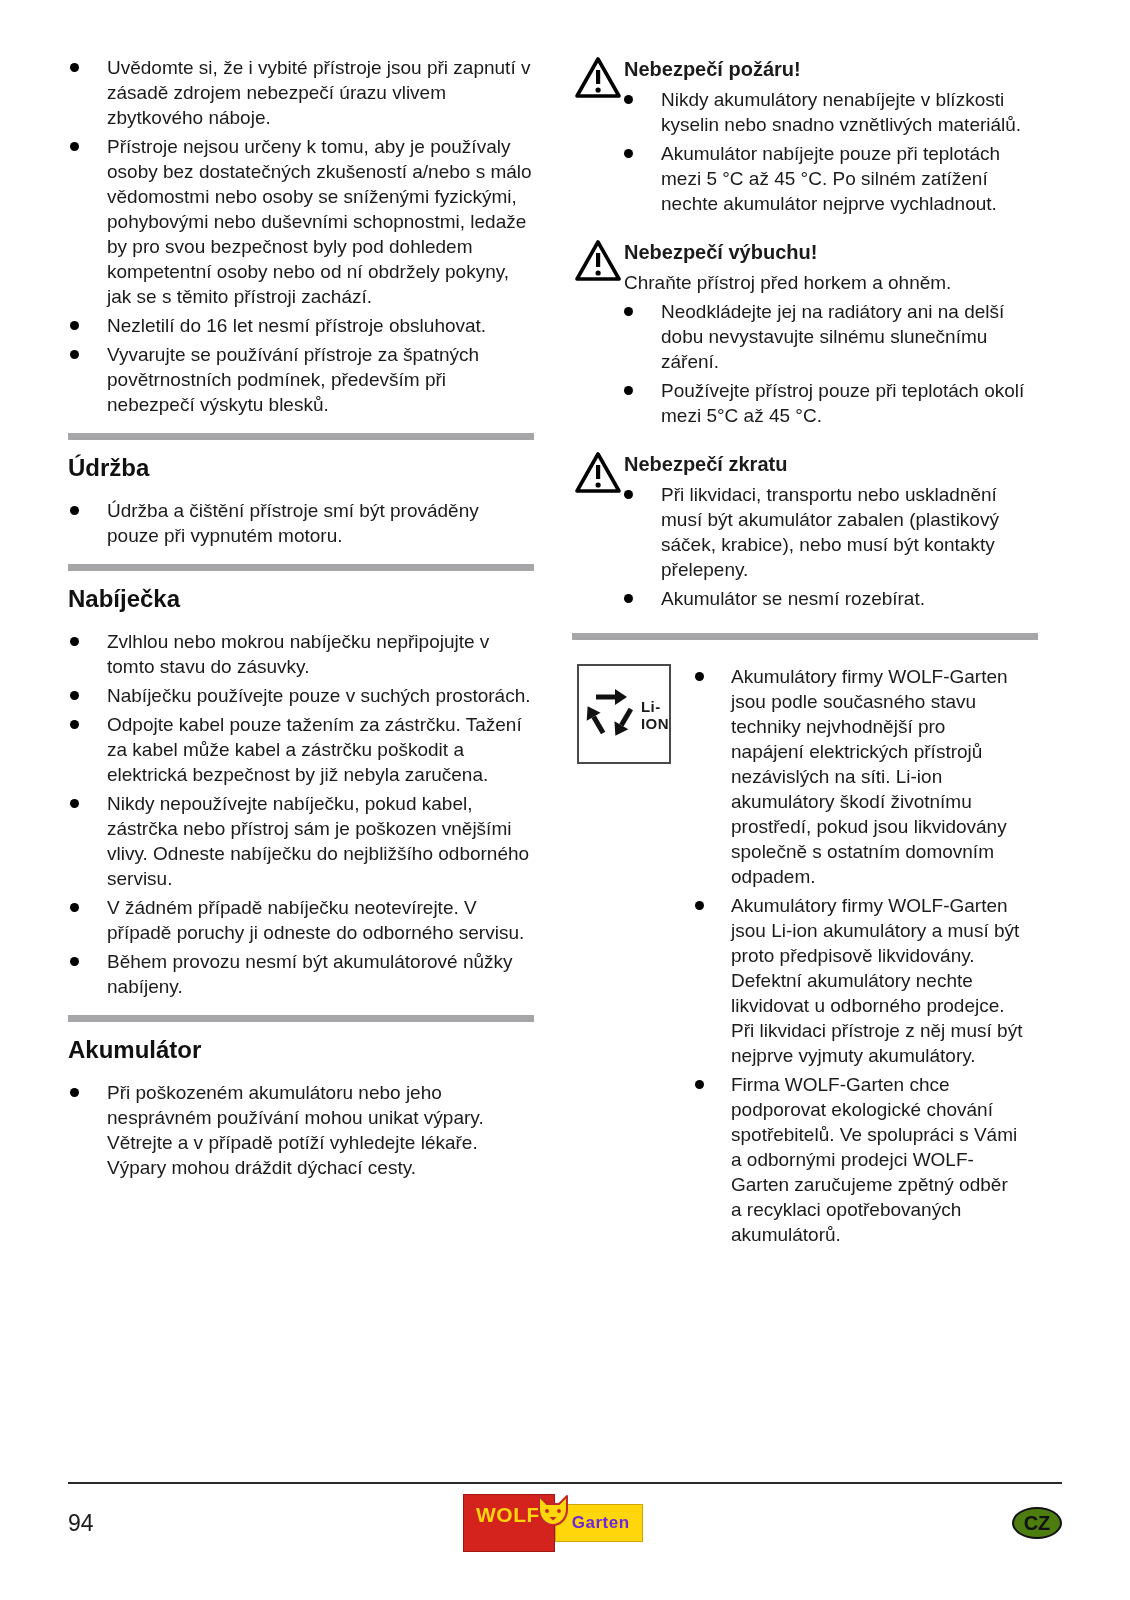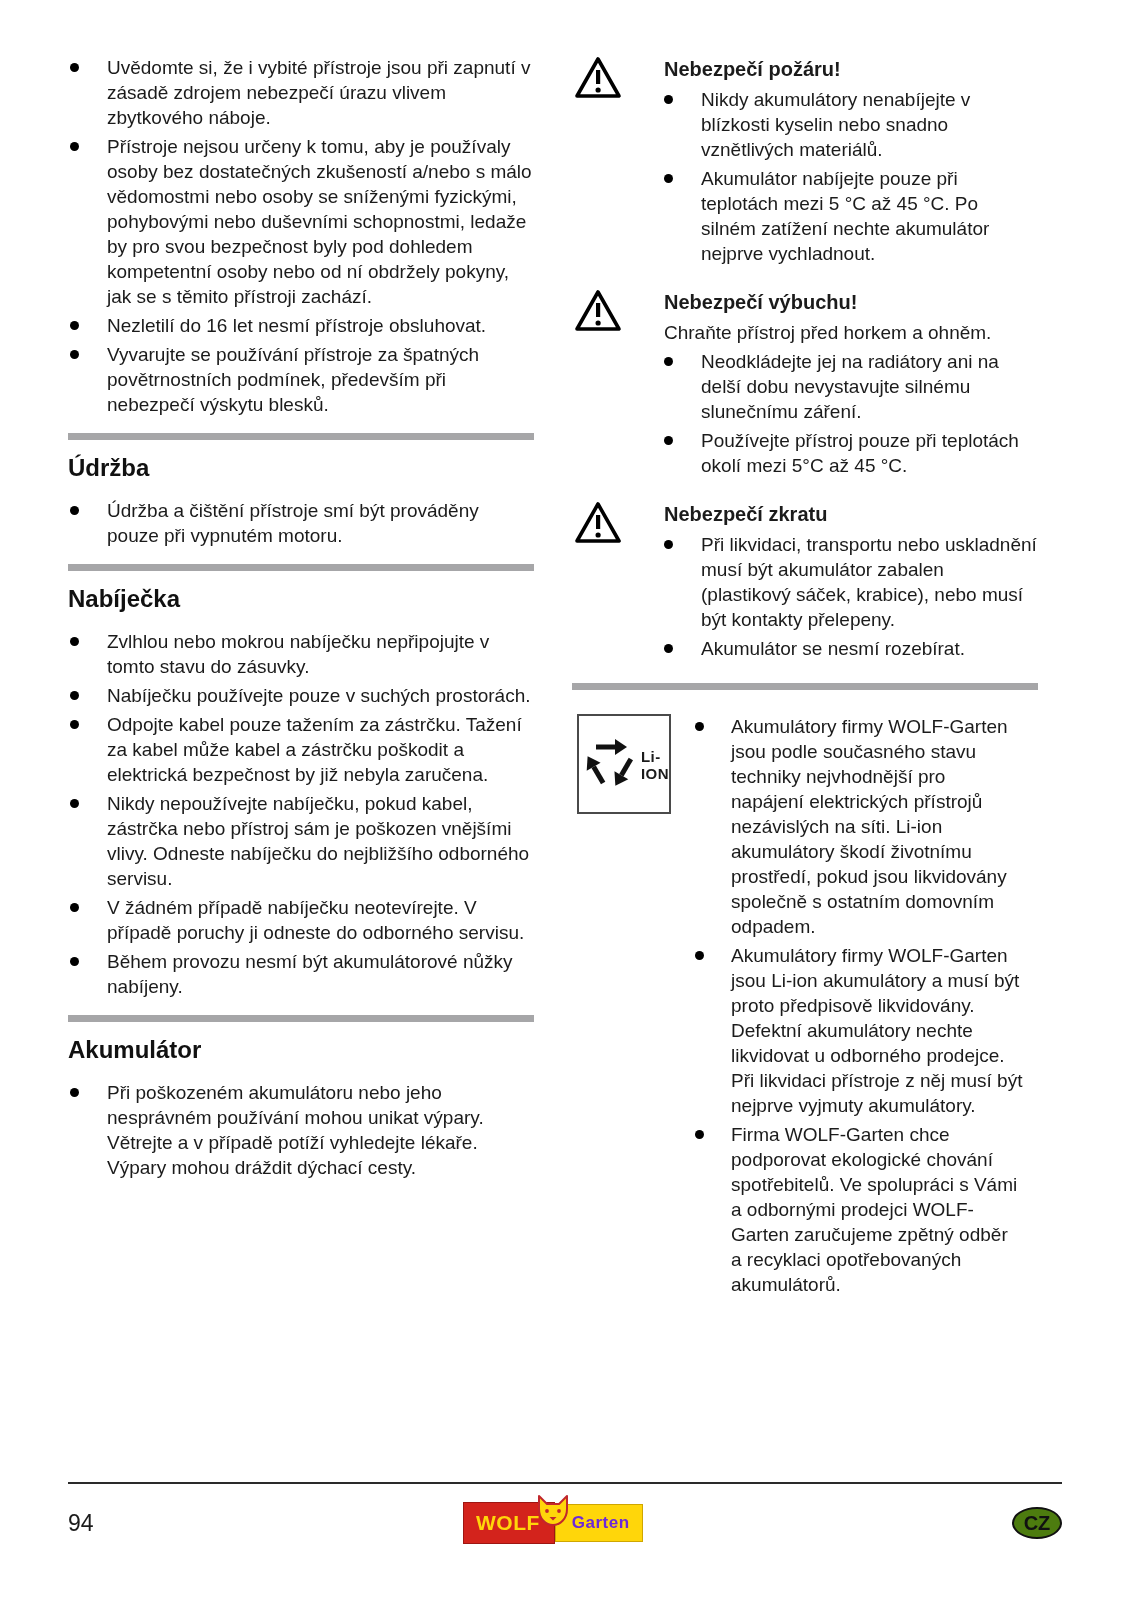--- a/index.html
+++ b/index.html
@@ -25,21 +25,21 @@
   }
   .li-text { margin-left:28px; font-size:19px; line-height:25px; }
 
   
   .section-bar { height:7px; background:#a6a6a8; margin:16px 0 14px 0; }
   h2.section-title { font-size:24px; font-weight:bold; color:#111; margin-bottom:16px; }
 
   
   .warning { position:relative; margin-bottom:22px; min-height:52px; }
   .tri-icon { position:absolute; left:2px; top:0; }
-  .warning-content { margin-left:92px; }
+  .warning-content { margin-left:52px; }
   .warning-title { display:block; font-size:20px; font-weight:bold; padding-top:3px; margin-bottom:6px; }
   .warning-intro { font-size:19px; line-height:25px; margin-bottom:4px; }
   .warning ul.bullets .marker { margin-left:0; }
 
   
   .eco { margin-top:10px; }
   .eco .section-bar { margin-bottom:12px; }
   .eco-body { display:flex; margin-top:24px; }
   .liion-box {
     width:94px; height:100px; border:2px solid #4a4a4a;
@@ -52,21 +52,21 @@
 
   
   footer { position:absolute; left:68px; right:68px; top:1482px; }
   .footer-rule { height:2px; background:#2a2a2a; }
   .footer-row { display:flex; justify-content:space-between; align-items:center; margin-top:10px; height:58px; }
   .page-num { font-size:23px; }
 
   .logo { position:relative; display:flex; align-items:center; height:42px; }
   .logo-wolf {
     background:#d3231c; color:#ffd60a; font-weight:bold; font-size:21px;
-    padding:8px 14px 8px 12px; border:1px solid #9e1612; letter-spacing:.5px;
+    padding:8px 14px 24px 12px; border:1px solid #9e1612; letter-spacing:.5px;
   }
   .logo-garten {
     background:#ffd60a; color:#6d28d9; font-weight:bold; font-size:17px;
     padding:8px 12px 8px 16px; border:1px solid #cfa600; letter-spacing:.5px;
   }
   .fox { position:absolute; left:50%; top:-8px; transform:translateX(-50%); }
 
   .cz-badge {
     display:flex; align-items:center; justify-content:center;
     width:50px; height:32px; border:2.5px solid #111; border-radius:50%;

